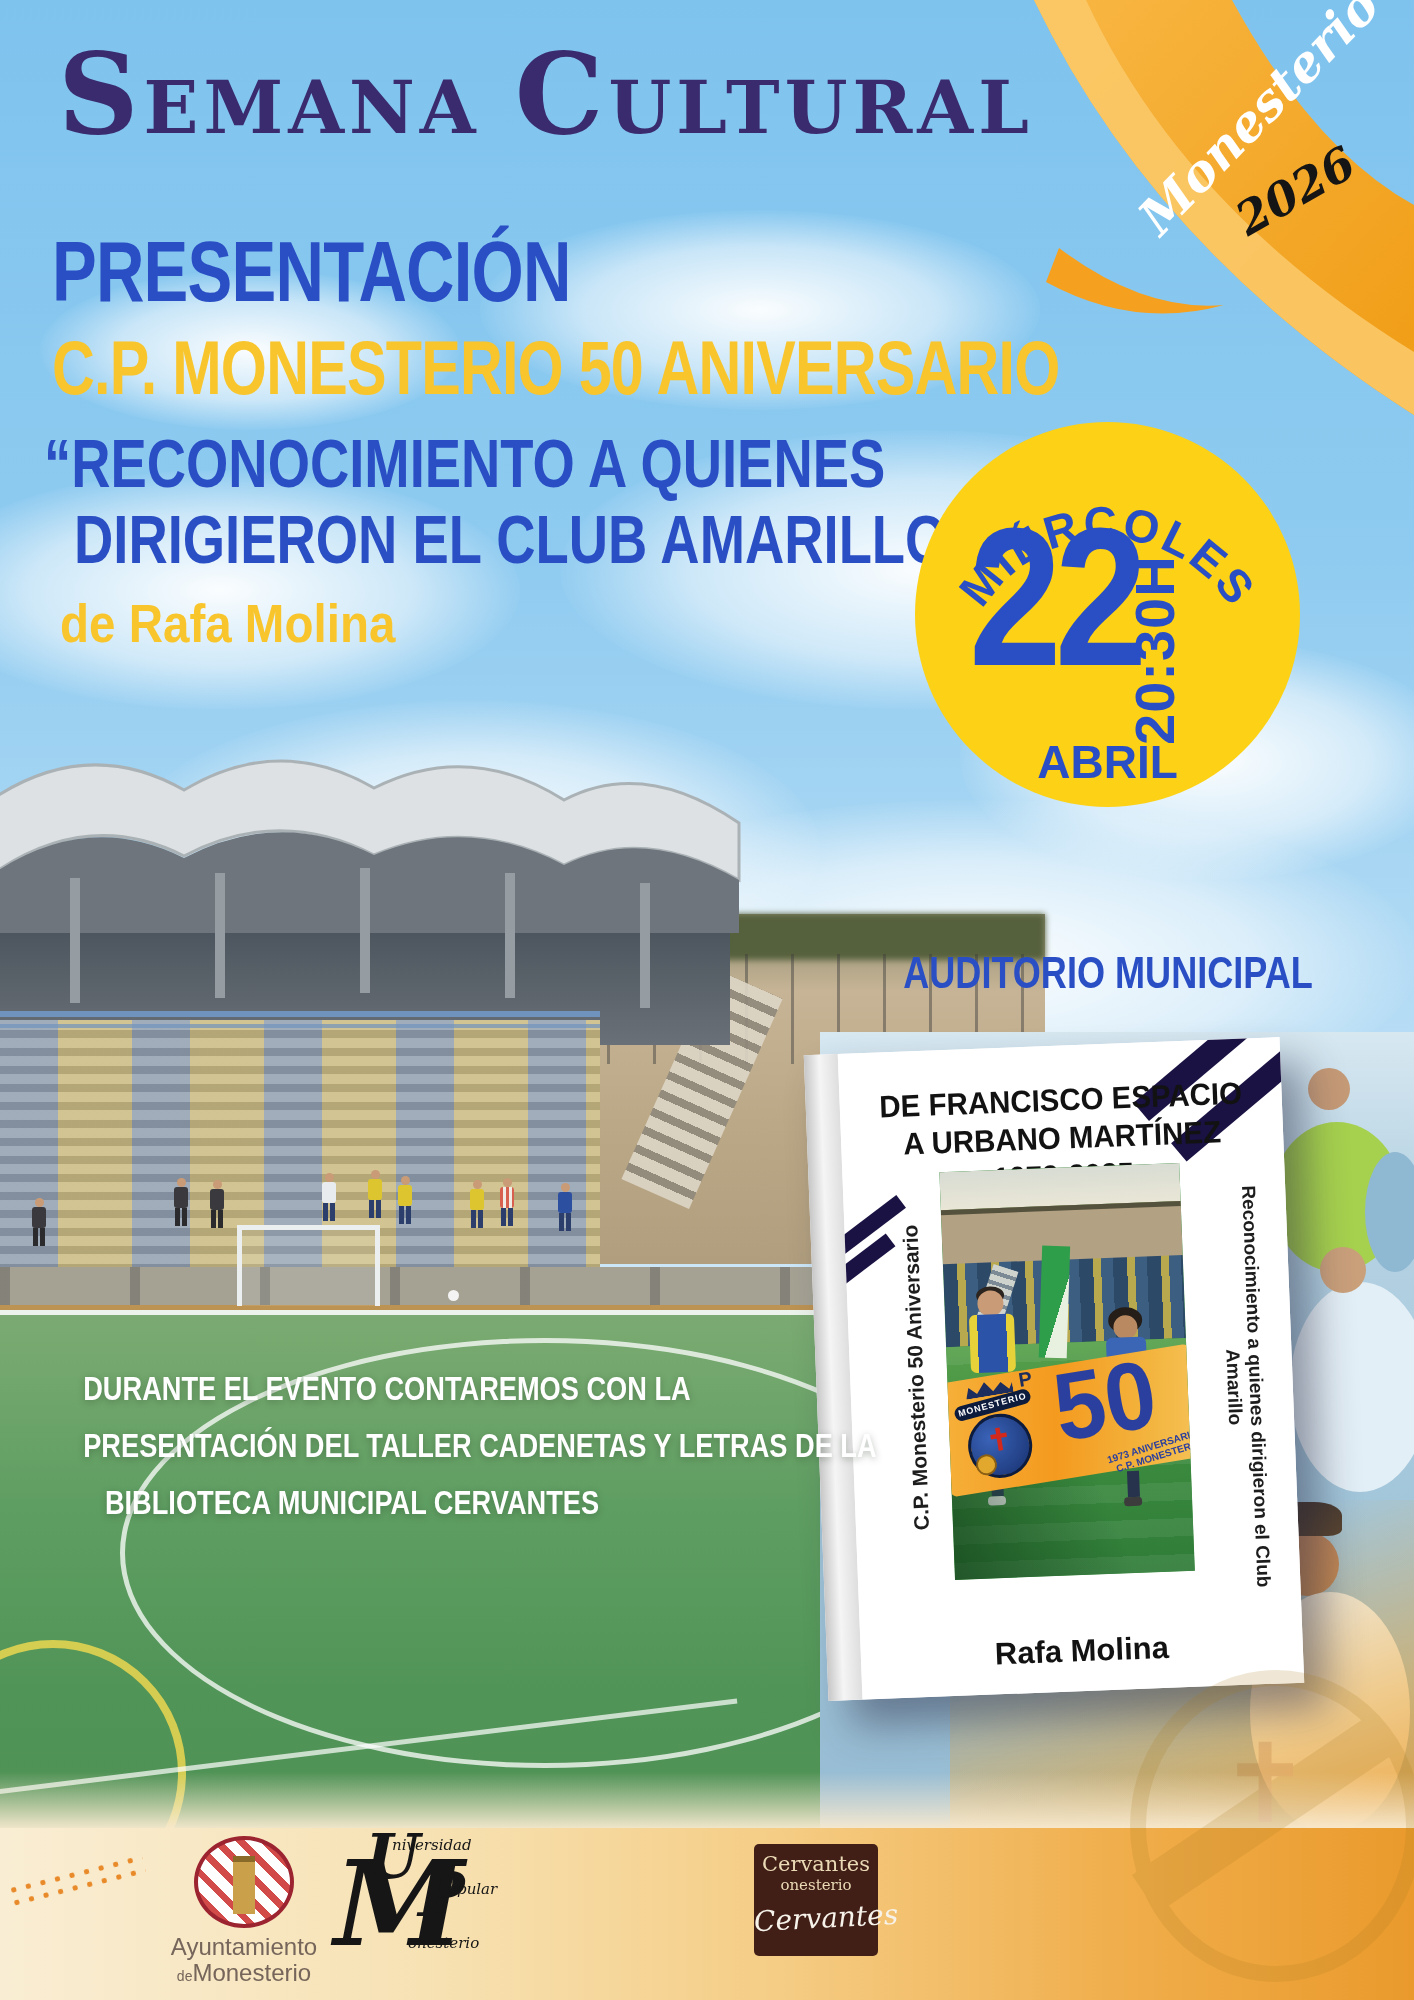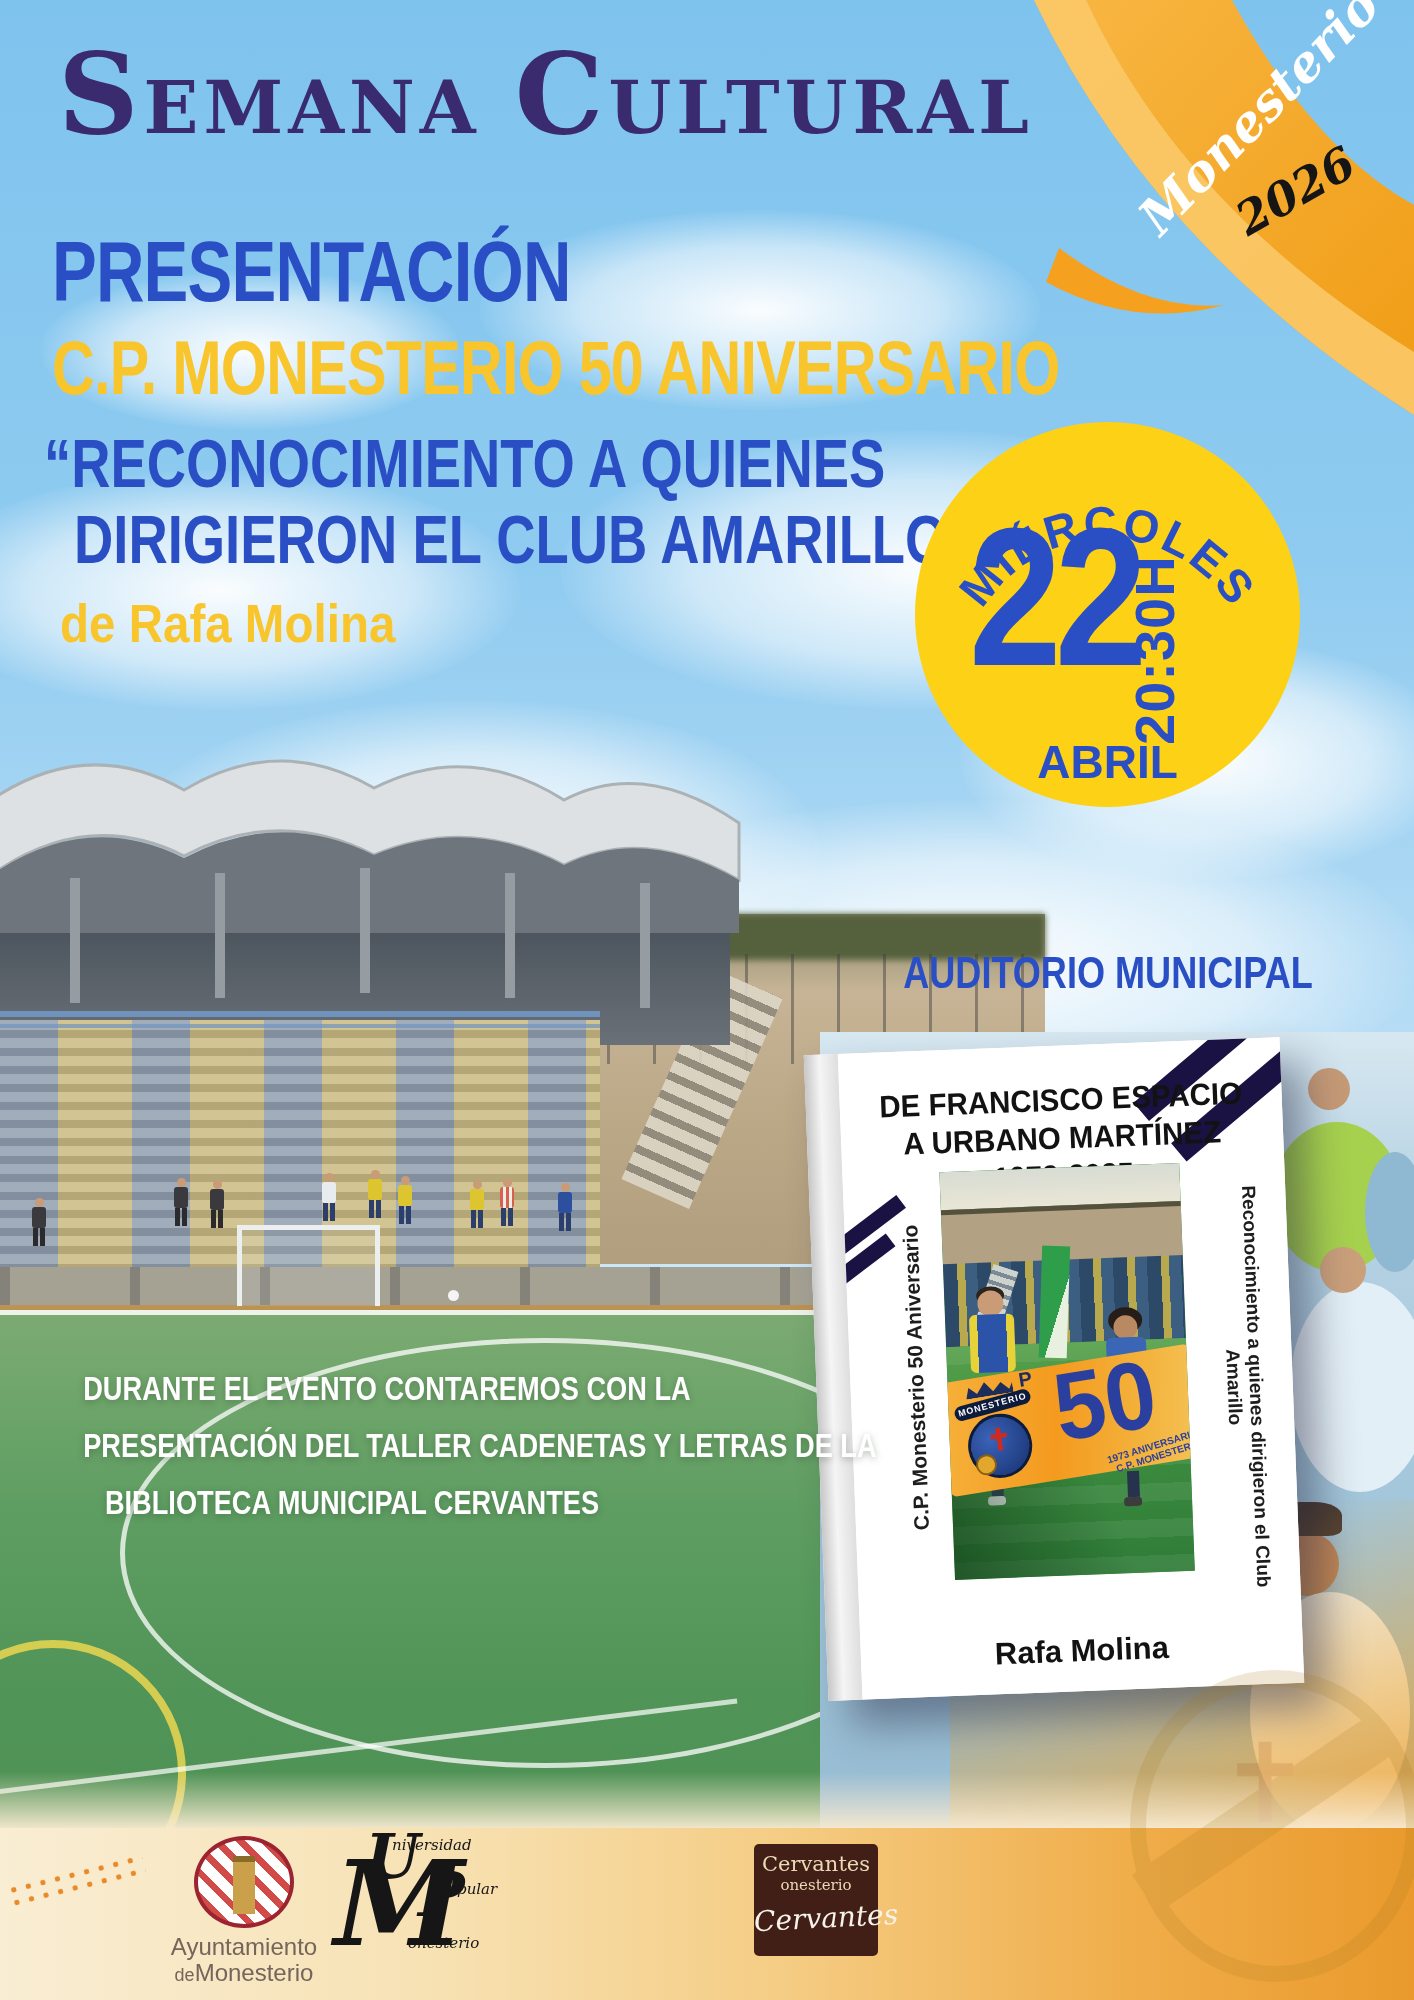--- a/index.html
+++ b/index.html
@@ -177,21 +177,21 @@
       background:linear-gradient(180deg,rgba(248,234,208,0),rgba(248,234,208,.95));}
   .dots{position:absolute;left:6px;top:40px;width:140px;height:26px;transform:rotate(-14deg);
       background-image:radial-gradient(circle,#e98a2a 2.5px,transparent 3px);background-size:15px 13px;}
   .logo{position:absolute;}
   .ayto-crest{position:relative;width:92px;height:84px;margin:0 auto;border-radius:50%;
       border:4px solid #9c2430;overflow:hidden;
       background:repeating-linear-gradient(45deg,rgba(200,36,43,.8) 0 7px,#fff 7px 17px);}
   .ayto-castle{position:absolute;left:35px;top:16px;width:22px;height:52px;background:#caa14a;
       border-top:6px solid #8a6a28;}
   .ayto-text{margin-top:6px;text-align:center;color:#75655a;font-size:24px;line-height:26px;}
-  .ayto-text .small-de{font-size:18px;margin-top:17px;}
+  .ayto-text .small-de{font-size:14px;margin-top:17px;}
   .upm{width:190px;height:158px;position:relative;font-family:"DejaVu Serif",serif;color:#161616;}
   .upm .ini{position:absolute;font-style:italic;font-weight:bold;}
   .upm .word{position:absolute;font-style:italic;font-size:15px;}
   .upm-m{left:4px;top:6px;font-size:118px;}
   .upm-u{left:36px;top:-8px;font-size:62px;}
   .upm-p{left:88px;top:30px;font-size:62px;}
   .upm-w1{left:62px;top:8px;}
   .upm-w2{left:118px;top:52px;}
   .upm-w3{left:78px;top:106px;}
   .dip{width:170px;text-align:center;}

